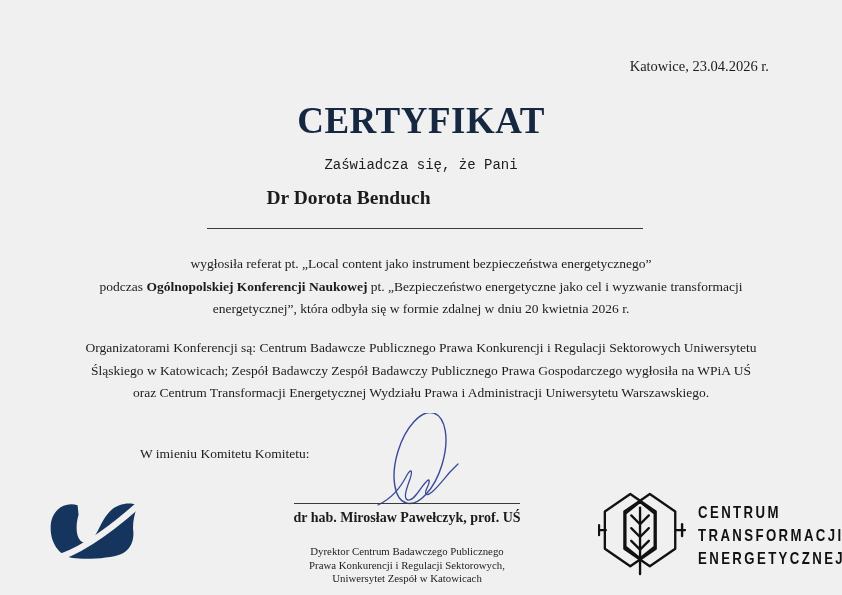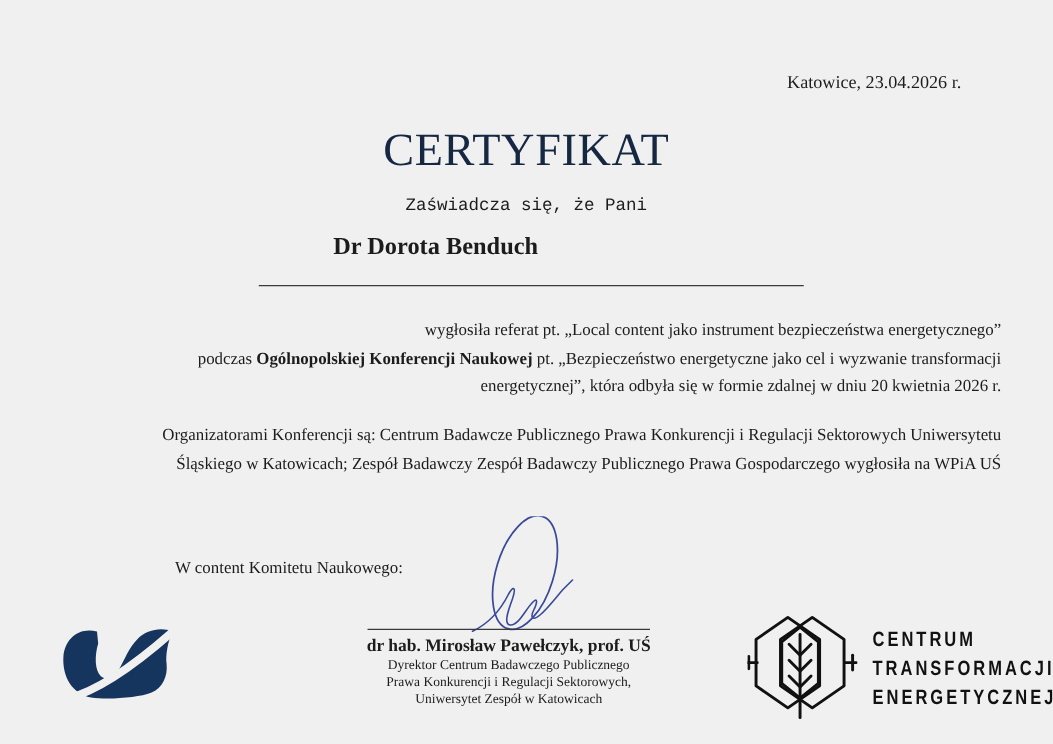--- a/index.html
+++ b/index.html
@@ -21,21 +21,21 @@
   }
   .abs{position:absolute;}
   .date{
     top:58px; right:73px;
     font-size:14.5px;
   }
   .title{
     top:99px; left:0; width:842px;
     text-align:center;
     font-size:37px;
-    font-weight:400;
+    font-weight:700;
     color:var(--title);
     letter-spacing:0.5px;
   }
   .subtitle{
     top:157px; left:0; width:842px;
     text-align:center;
     font-size:14px;
     font-family:Liberation Mono, monospace;
   }
   .recipient{
@@ -48,21 +48,21 @@
     top:228px; left:207px; width:436px;
     border-top:1.2px solid #3a3a3a;
     height:0;
   }
   .para{
     left:41px; width:760px;
     text-align:center;
     font-size:13.5px;
     line-height:22.5px;
   }
-  .para span{display:inline;text-align:right;}
+  .para span{display:inline;}
   .para .pline{display:block; white-space:nowrap;}
   .p1{top:253px;}
   .p2{top:337px;}
   .bold{font-weight:700;}
   .sig-intro{
     top:446px; left:140px;
     font-size:13.5px;
   }
   .signature-svg{
     top:413px; left:348px;
@@ -77,21 +77,21 @@
     border-top:1.2px solid #3a3a3a;
     height:0;
   }
   .sig-name{
     margin-top:6px;
     font-size:14px;
     font-weight:700;
     white-space:nowrap;
   }
   .sig-role{
-    margin-top:0;
+    margin-top:19px;
     font-size:10.8px;
     line-height:13.5px;
   }
   .us-logo{
     top:499px; left:44px;
     width:96px; height:70px;
   }
   .cte-logo{
     top:486px; left:598px;
     display:flex; align-items:center; gap:12px;
@@ -124,23 +124,24 @@
 
 <div class="abs para p1">
   <span class="pline">wygłosiła referat pt. „Local content jako instrument bezpieczeństwa energetycznego”</span>
   <span class="pline"><span>podczas </span><span class="bold">Ogólnopolskiej Konferencji Naukowej</span><span> pt. „Bezpieczeństwo energetyczne jako cel i wyzwanie transformacji</span></span>
   <span class="pline">energetycznej”, która odbyła się w formie zdalnej w dniu 20 kwietnia 2026 r.</span>
 </div>
 
 <div class="abs para p2">
   <span class="pline">Organizatorami Konferencji są: Centrum Badawcze Publicznego Prawa Konkurencji i Regulacji Sektorowych Uniwersytetu</span>
   <span class="pline">Śląskiego w Katowicach; Zespół Badawczy Zespół Badawczy Publicznego Prawa Gospodarczego wygłosiła na WPiA UŚ</span>
+  <span class="pline">oraz Centrum Transformacji Energetycznej Wydziału Prawa i Administracji Uniwersytetu Warszawskiego.</span>
 </div>
 
-<div class="abs sig-intro">W content Komitetu Naukowego:</div>
+<div class="abs sig-intro">W imieniu Komitetu Komitetu:</div>
 
 <svg class="abs signature-svg" viewBox="0 0 118 96" fill="none" xmlns="http://www.w3.org/2000/svg">
   <ellipse cx="72" cy="45" rx="23" ry="47" transform="rotate(17 72 45)" stroke="var(--signature-ink)" stroke-width="1.4"></ellipse>
   <path d="M30,92 C45,85 54,72 59,62 C63,55 65,57 62,66 C58,77 55,86 60,87 C67,88 73,73 79,68 C82,65 82,69 79,75 C76,81 78,84 84,79 C90,74 96,66 102,59 L110,51" stroke="var(--signature-ink)" stroke-width="1.3" stroke-linecap="round"></path>
 </svg>
 
 <div class="abs sig-block">
   <div class="sig-rule"></div>
   <div class="sig-name">dr hab. Mirosław Pawełczyk, prof. UŚ</div>
   <div class="sig-role">

